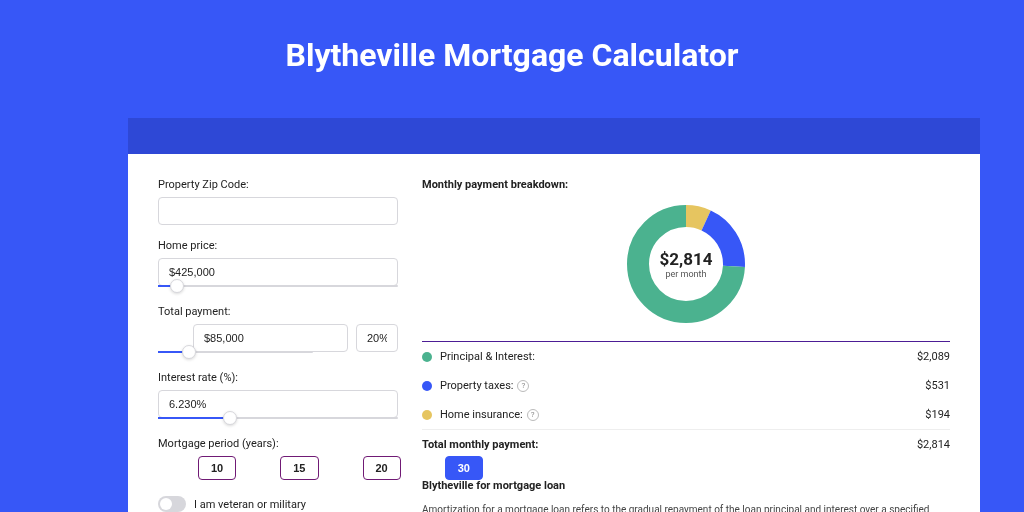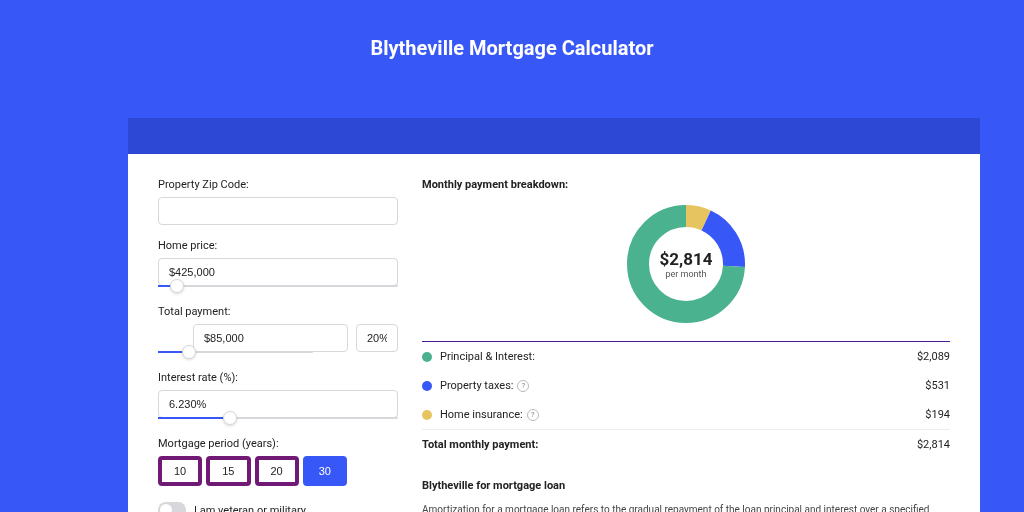--- a/index.html
+++ b/index.html
@@ -6,21 +6,21 @@
 body {
   font-family: -apple-system, BlinkMacSystemFont, "Segoe UI", Roboto, Arial, sans-serif;
   background: #3757f7;
   width: 1024px;
   height: 512px;
   overflow: hidden;
   position: relative;
 }
 .page-title {
   color: #fff;
-  font-size: 20px;
+  font-size: 32px;
   font-weight: 700;
   text-align: center;
   padding: 36px 0 28px 0;
 }
 .header-stripe {
   position: absolute;
   top: 118px;
   left: 128px;
   right: 44px;
   height: 36px;
@@ -74,28 +74,29 @@
   border: 1px solid #d7d7dc;
   border-radius: 50%;
   box-shadow: 0 1px 3px rgba(0,0,0,0.15);
   margin-left: -7px;
 }
 .down-row { display: flex; gap: 8px; margin-left: 35px; }
 .down-row .input:first-child { flex: 0 0 155px; }
 .down-row .input:last-child { flex: 1; }
 .period-row { display: flex; gap: 4px; }
 .period-btn {
-  border: 4px solid #701a75;
+  border: 1px solid #701a75;
   border-radius: 4px;
   padding: 5px 12px;
   font-size: 11px;
-  font-weight: 400;
+  font-weight: 700;
   color: #222;
   background: #fff;
   cursor: pointer;
+  margin-left: 40px;
 }
 .period-btn.active { background: #3757f7; color: #fff; border-color: #3757f7; }
 .toggle-row { display: flex; align-items: center; gap: 8px; margin-top: 16px; }
 .toggle {
   width: 28px; height: 16px; background: #d7d7dc; border-radius: 8px;
   position: relative; cursor: pointer;
 }
 .toggle-knob {
   position: absolute; width: 12px; height: 12px; background: #fff;
   border-radius: 50%; top: 2px; left: 2px;

